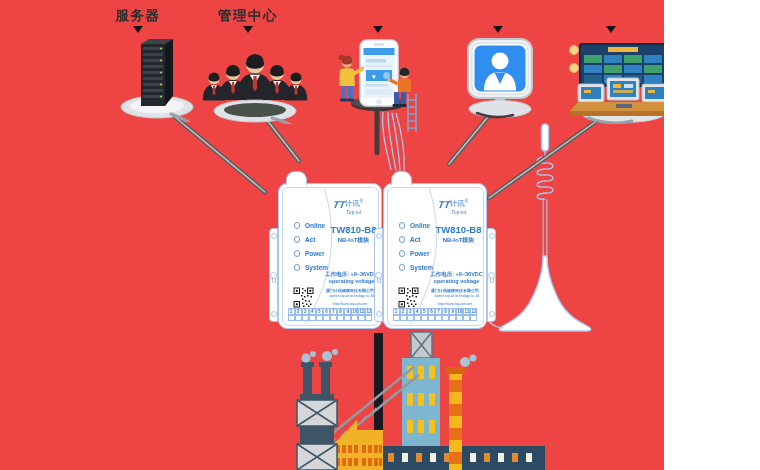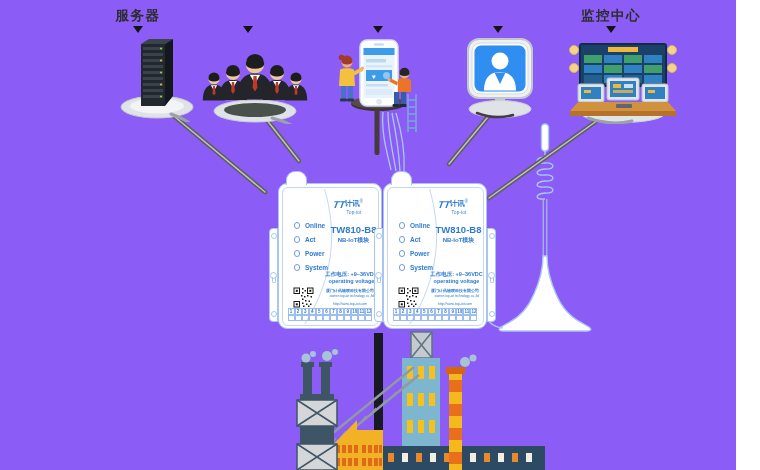--- a/index.html
+++ b/index.html
@@ -1,16 +1,16 @@
 <!DOCTYPE html>
 <html><head>
 <meta charset="utf-8">
 <style>
   html,body{margin:0;padding:0;background:#fff;}
-  .stage{position:relative;width:736px;height:470px;background:#8b5cf6;overflow:hidden;
+  .stage{position:relative;width:664px;height:470px;background:#ef4444;overflow:hidden;
          font-family:"Liberation Sans",sans-serif;}
   svg{display:block;}
   .layer{position:absolute;left:0;top:0;}
 
   
   .nlabel{position:absolute;top:7px;width:110px;text-align:center;
           font-size:13.5px;font-weight:bold;color:#2d2d2d;letter-spacing:1.5px;}
   .arrow{position:absolute;top:26px;width:0;height:0;
          border-left:5px solid transparent;border-right:5px solid transparent;
          border-top:7px solid #141414;}
@@ -29,21 +29,21 @@
        padding:4px 0;box-sizing:border-box;z-index:-1;}
   .ear-l{left:-10px;border-radius:4px 0 0 4px;}
   .ear-r{right:-10px;border-radius:0 4px 4px 0;}
   .hole{width:4px;height:4px;border:1px solid #a9c6ef;border-radius:50%;}
   .keyhole{width:5px;height:5px;border:1px solid #a9c6ef;border-radius:50%;position:relative;}
   .keyhole::after{content:"";position:absolute;left:1px;top:4.5px;width:1.6px;height:4.5px;
         border:1px solid #a9c6ef;border-top:none;border-radius:0 0 2px 2px;}
 
   .logo{position:absolute;left:50px;top:7px;width:50px;color:#2e7bd0;line-height:1;}
   .ttmark{display:inline-block;font-style:italic;font-weight:bold;font-size:10px;transform:skewX(-10deg);}
-  .brandcn{font-weight:bold;font-size:7.5px;vertical-align:2px;}
+  .brandcn{font-weight:normal;font-size:7.5px;vertical-align:2px;}
   .reg{font-size:4.5px;vertical-align:5px;}
   .branden{display:block;font-size:4.5px;margin:0 0 0 14px;letter-spacing:0.2px;}
   .model{position:absolute;left:42px;top:36px;width:58px;text-align:center;
          font-size:9.5px;font-weight:bold;color:#2e7bd0;}
   .ptype{position:absolute;left:42px;top:48px;width:58px;text-align:center;
          font-size:6px;font-weight:bold;color:#2e7bd0;}
   .leds{position:absolute;left:11px;top:31px;}
   .led{display:flex;align-items:center;height:14px;}
   .dot{width:4.5px;height:4.5px;border:1px solid #6f9ede;border-radius:50%;margin-right:5px;}
   .ledlabel{font-size:6.5px;font-weight:bold;color:#2e7bd0;}
@@ -195,21 +195,21 @@
 
     <g stroke="#a9c8f2" stroke-width="1.3" fill="none">
       <path d="M383,112 C381,132 387,152 391,170"></path>
       <path d="M388,112 C388,133 393,153 396,171"></path>
       <path d="M392,113 C396,133 399,153 400,171"></path>
       <path d="M396,113 C402,133 405,153 404,171"></path>
     </g>
   </svg>
 
   <div class="nlabel" style="left:83px">服务器</div>
-  <div class="nlabel" style="left:556px">监控中心</div>
+  <div class="nlabel" style="left:193px">管理中心</div>
 
   <div class="arrow" style="left:133px"></div>
   <div class="arrow" style="left:243px"></div>
   <div class="arrow" style="left:373px"></div>
   <div class="arrow" style="left:493px"></div>
   <div class="arrow" style="left:606px"></div>
 
   <svg class="icon" style="left:107px;top:30px" width="100" height="92" viewBox="0 0 100 92">
     <ellipse cx="50" cy="77" rx="36" ry="11" fill="#dfe2e6" stroke="#c3c8ce"></ellipse>
     <ellipse cx="50" cy="76" rx="27" ry="7.5" fill="#f2f4f6"></ellipse>

